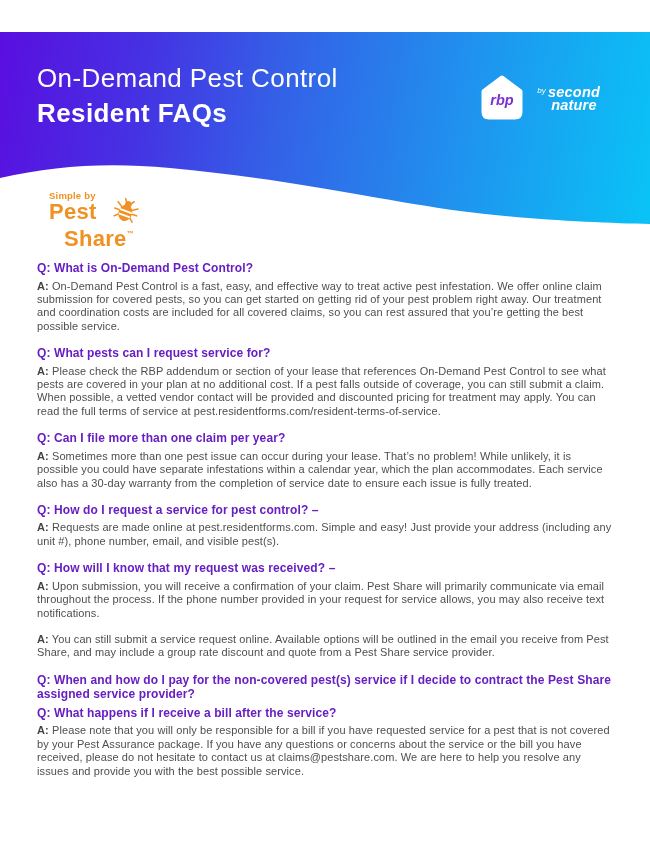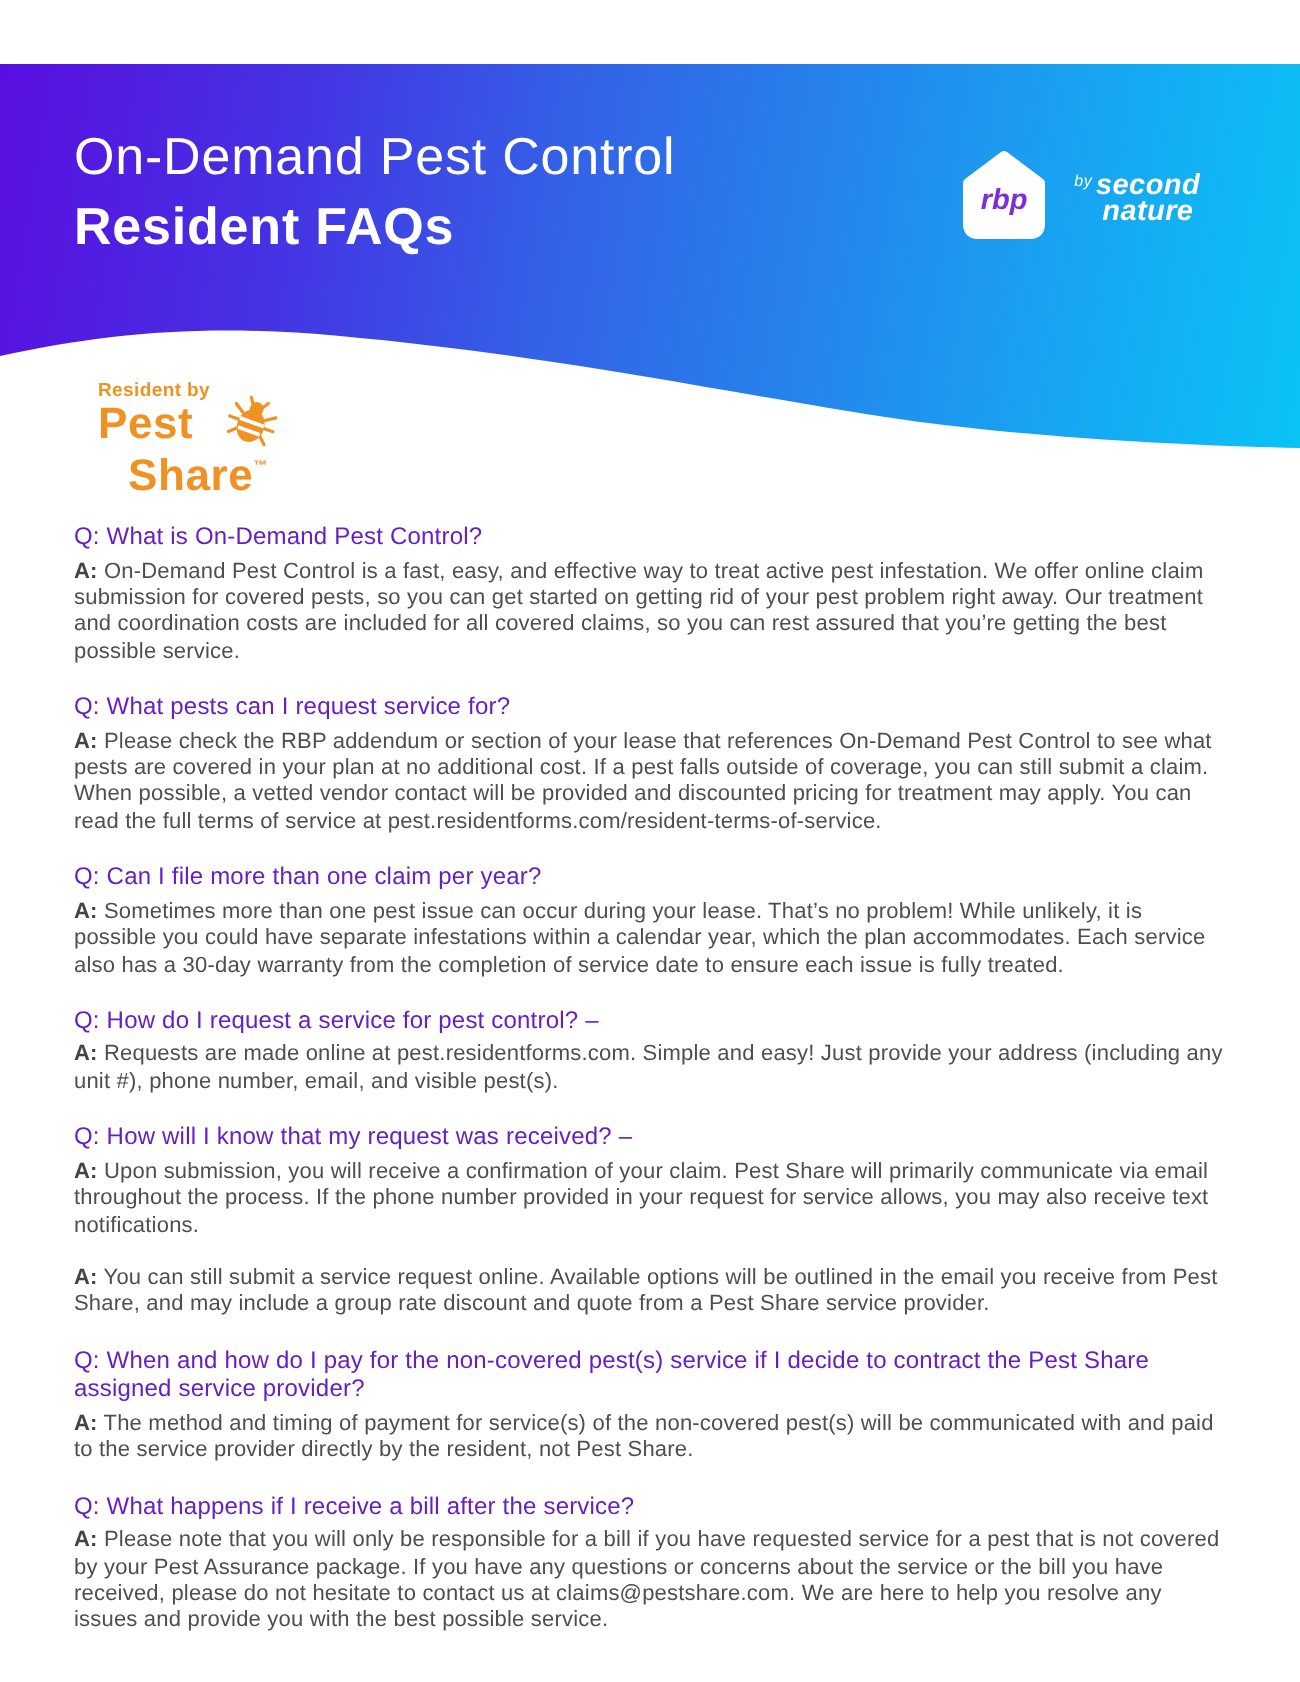--- a/index.html
+++ b/index.html
@@ -27,21 +27,21 @@
   .pb-label { font-size:9.5px; font-weight:600; letter-spacing:0.2px; margin-bottom:1px; }
   .pb-row { display:flex; align-items:flex-start; gap:14px; }
   .pb-pest { font-size:22px; font-weight:700; line-height:20px; letter-spacing:0.3px; }
   .pb-share { font-size:22px; font-weight:700; line-height:20px; letter-spacing:0.3px; margin:-2px 0 0 15px; }
   .pb-share sup { font-size:7px; vertical-align:10px; }
   .bug { margin-top:-6px; }
 
   
   .faq { position:absolute; left:37px; top:229px; width:578px; }
   .q {
-    color:#671ec3; font-size:12px; font-weight:400;
+    color:#671ec3; font-size:12px; font-weight:700;
     line-height:14.5px; margin:0 0 4px 0; letter-spacing:0.1px;
   }
   .a {
     color:#4e4e4e; font-size:11px; font-weight:400;
     line-height:13.4px; margin:0 0 13px 0; letter-spacing:0.1px;
   }
   .a b { font-weight:700; color:#444444; }
 </style>
 </head>
 <body>
@@ -65,21 +65,21 @@
         <span class="sn2">nature</span>
       </div>
     </div>
 
     <svg class="wave" viewBox="0 0 650 82" preserveAspectRatio="none">
       <path d="M0 16 C 55 4, 105 0, 170 6 C 290 17, 380 38, 460 49 C 530 58, 602 61, 650 62 L650 82 L0 82 Z" fill="#ffffff"></path>
     </svg>
   </div>
 
   <div class="pestshare">
-    <div class="pb-label">Resident by</div>
+    <div class="pb-label">Simple by</div>
     <div class="pb-row">
       <span class="pb-pest">Pest</span>
       <svg class="bug" width="30" height="30" viewBox="0 0 30 30">
         <g transform="rotate(20 15 15)" stroke="#f09223" stroke-width="1.6" stroke-linecap="round">
           <path d="M9 12 L4.5 9"></path>
             <path d="M8.4 16 L3.5 16"></path>
             <path d="M9.4 20 L5.5 23.5"></path>
           <path d="M21 12 L25.5 9"></path>
             <path d="M21.6 16 L26.5 16"></path>
             <path d="M20.6 20 L24.5 23.5"></path>
@@ -123,21 +123,20 @@
       <h3 class="q">Q: How will I know that my request was received? –</h3>
       <p class="a"><b>A:</b><span> Upon submission, you will receive a confirmation of your claim. Pest Share will primarily communicate via email throughout the process. If the phone number provided in your request for service allows, you may also receive text notifications.</span></p>
     </div>
 
     <div>
       <p class="a"><b>A:</b><span> You can still submit a service request online. Available options will be outlined in the email you receive from Pest Share, and may include a group rate discount and quote from a Pest Share service provider.</span></p>
     </div>
 
     <div>
       <h3 class="q">Q: When and how do I pay for the non-covered pest(s) service if I decide to contract the Pest Share assigned service provider?</h3>
-      <p class="a"><b>A:</b><span> The method and timing of payment for service(s) of the non-covered pest(s) will be communicated with and paid to the service provider directly by the resident, not Pest Share.</span></p>
     </div>
 
     <div>
       <h3 class="q">Q: What happens if I receive a bill after the service?</h3>
       <p class="a"><b>A:</b><span> Please note that you will only be responsible for a bill if you have requested service for a pest that is not covered by your Pest Assurance package. If you have any questions or concerns about the service or the bill you have received, please do not hesitate to contact us at claims@pestshare.com. We are here to help you resolve any issues and provide you with the best possible service.</span></p>
     </div>
 
   </div>
 </div>
 

